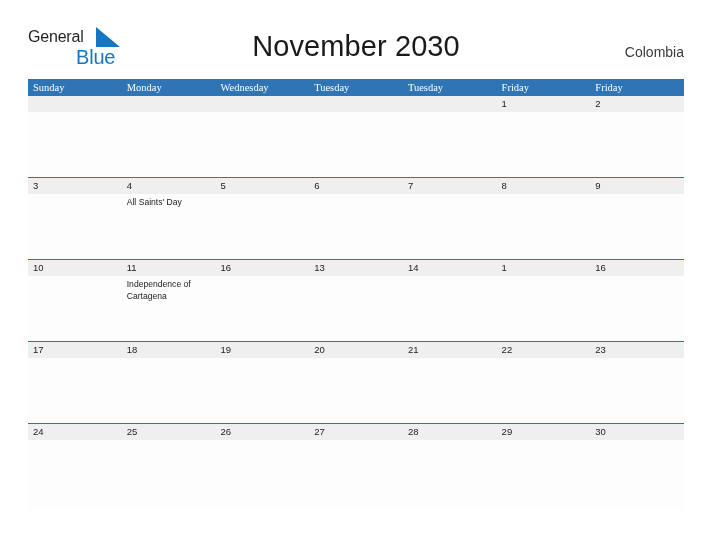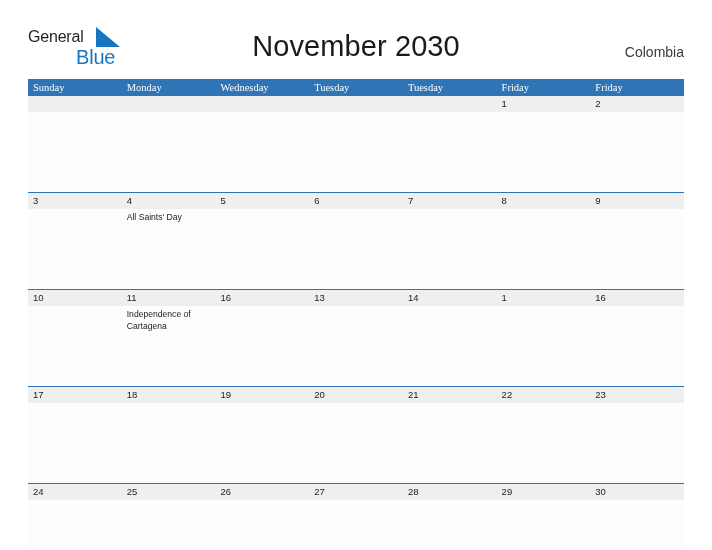--- a/index.html
+++ b/index.html
@@ -119,21 +119,21 @@
     flex: 1 1 0;
     font-size: 9.5px;
     line-height: 16px;
     color: #222222;
     padding-left: 5px;
     box-sizing: border-box;
   }
   .week-events {
     display: flex;
     background: #fdfdfd;
-    height: 80px;
+    height: 65px;
   }
   .event-cell {
     flex: 1 1 0;
     padding: 3px 7px 0 5px;
     box-sizing: border-box;
   }
   .event-text {
     font-size: 8.6px;
     line-height: 11.5px;
     color: #222222;

